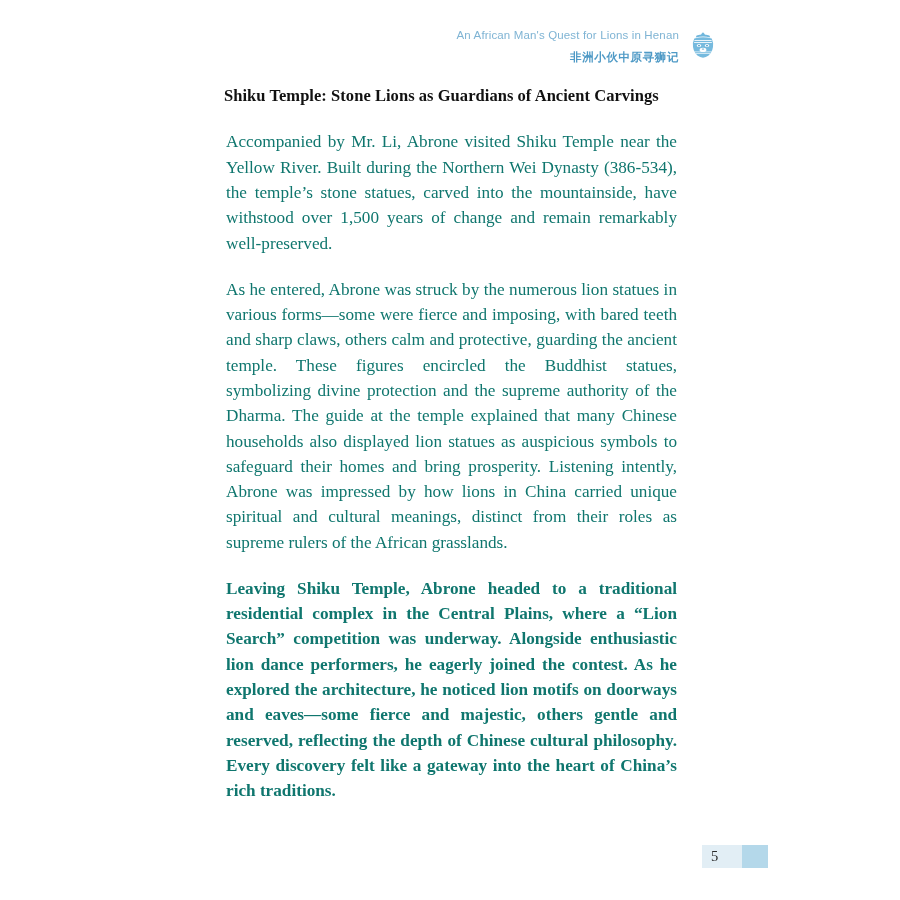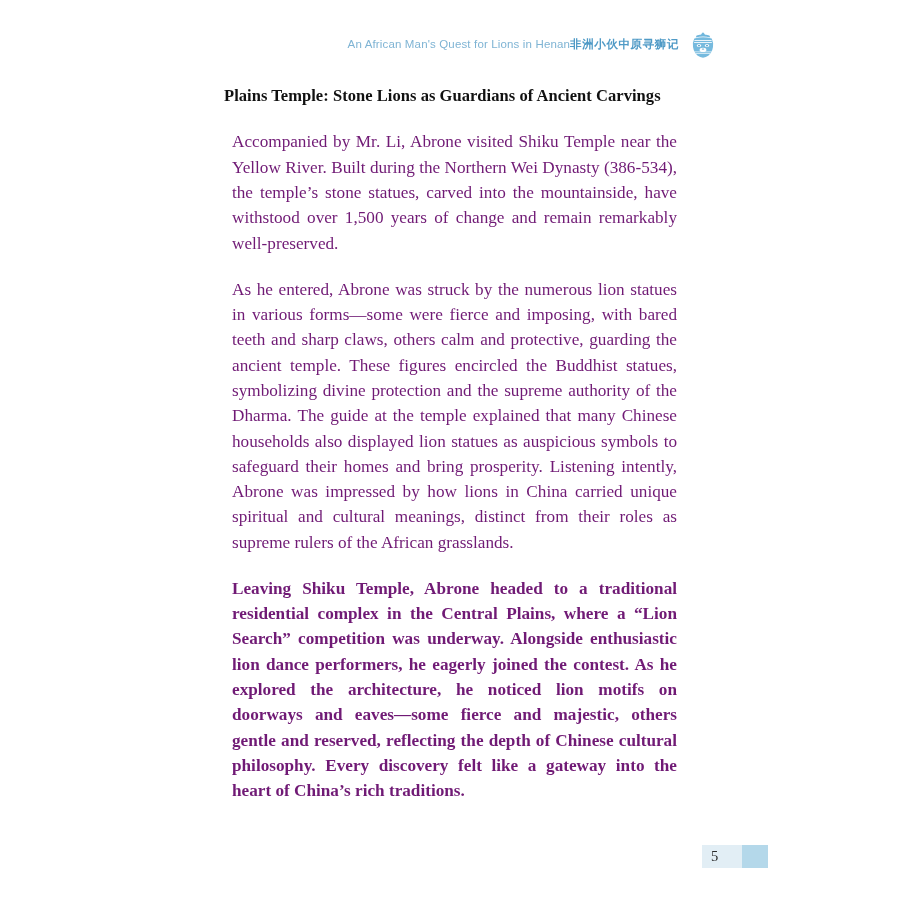--- a/index.html
+++ b/index.html
@@ -29,21 +29,21 @@
     top: 28px;
     left: 224px;
     right: 182px;
     height: 42px;
     display: flex;
     align-items: flex-start;
     justify-content: flex-end;
   }
   .running-head-text {
     display: flex;
-    flex-direction: row;
+    flex-direction: column;
     align-items: flex-end;
     line-height: 1.12;
     padding-top: 1px;
   }
   .rh-en {
     font-family: "Liberation Sans", "DejaVu Sans", sans-serif;
     font-size: 11.5px;
     letter-spacing: 0.15px;
     color: #7fb4d4;
     white-space: nowrap;
@@ -81,24 +81,24 @@
     margin: 0;
     color: #111111;
     letter-spacing: 0.05px;
   }
   h2.heading-one { margin-bottom: 22px; }
   h2.heading-two { margin-top: 26px; margin-bottom: 21px; width: 430px; }
 
   p.body-text {
     font-size: 17.2px;
     line-height: 1.47;
-    margin: 0 0 21px 8px;
+    margin: 0 0 21px 2px;
     text-align: justify;
     text-justify: inter-word;
-    color: #701a75;
+    color: #0f766e;
     hyphens: none;
   }
   p.body-text:last-child { margin-bottom: 0; }
   p.last-line-natural { text-align: justify; font-weight: bold; }
 
   
   .folio {
     position: absolute;
     left: 702px;
     top: 845px;
@@ -162,21 +162,21 @@
           <circle cx="11.0" cy="14.6" r="0.95"></circle>
           <circle cx="19.0" cy="14.6" r="0.95"></circle>
           <path d="M13.6 17.9 Q15 17.1 16.4 17.9 Q15 18.9 13.6 17.9 Z"></path>
         </g>
       </svg>
     </div>
   </div>
 
   <div class="column">
 
-    <h2 class="section-heading heading-one">Plains Temple: Stone Lions as Guardians of Ancient Carvings</h2>
+    <h2 class="section-heading heading-one">Shiku Temple: Stone Lions as Guardians of Ancient Carvings</h2>
 
     <p class="body-text">Accompanied by Mr. Li, Abrone visited Shiku Temple near the Yellow River. Built during the Northern Wei Dynasty (386-534), the temple’s stone statues, carved into the mountainside, have withstood over 1,500 years of change and remain remarkably well-preserved.</p>
 
     <p class="body-text">As he entered, Abrone was struck by the numerous lion statues in various forms—some were fierce and imposing, with bared teeth and sharp claws, others calm and protective, guarding the ancient temple. These figures encircled the Buddhist statues, symbolizing divine protection and the supreme authority of the Dharma. The guide at the temple explained that many Chinese households also displayed lion statues as auspicious symbols to safeguard their homes and bring prosperity. Listening intently, Abrone was impressed by how lions in China carried unique spiritual and cultural meanings, distinct from their roles as supreme rulers of the African grasslands.</p>
 
 
     <p class="body-text last-line-natural">Leaving Shiku Temple, Abrone headed to a traditional residential complex in the Central Plains, where a “Lion Search” competition was underway. Alongside enthusiastic lion dance performers, he eagerly joined the contest. As he explored the architecture, he noticed lion motifs on doorways and eaves—some fierce and majestic, others gentle and reserved, reflecting the depth of Chinese cultural philosophy. Every discovery felt like a gateway into the heart of China’s rich traditions.</p>
   </div>
 
   <div class="folio">

